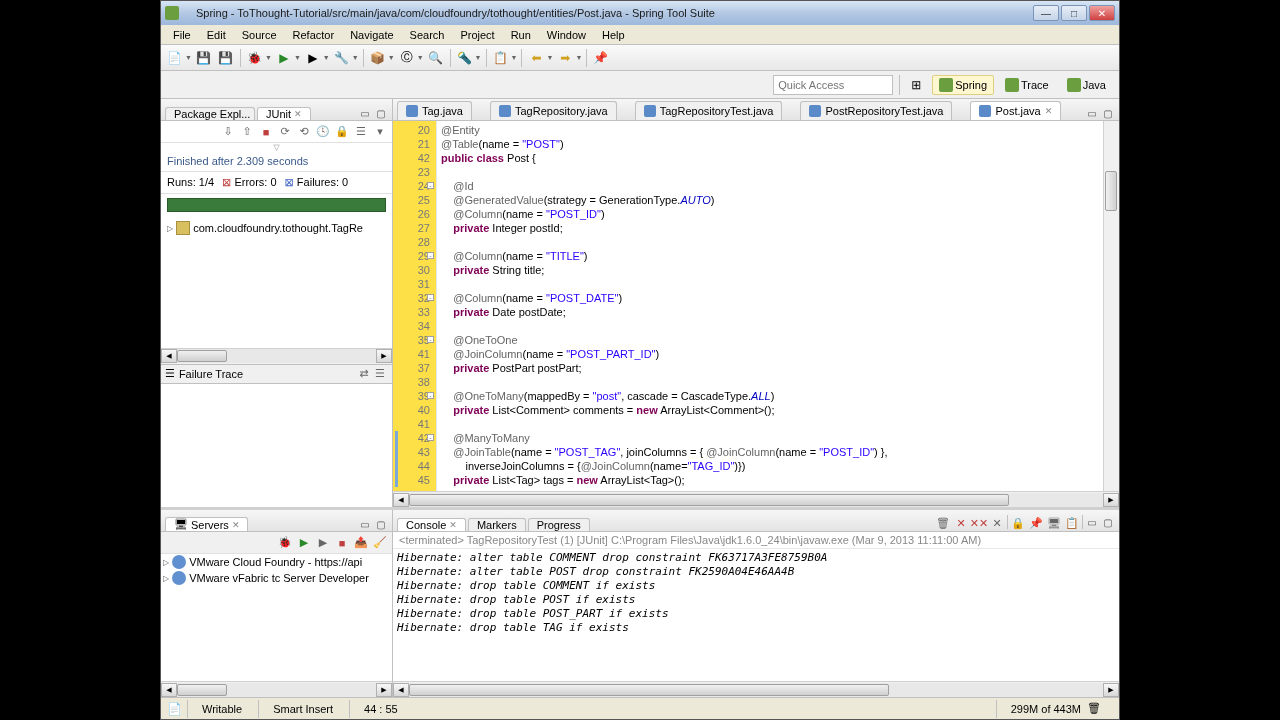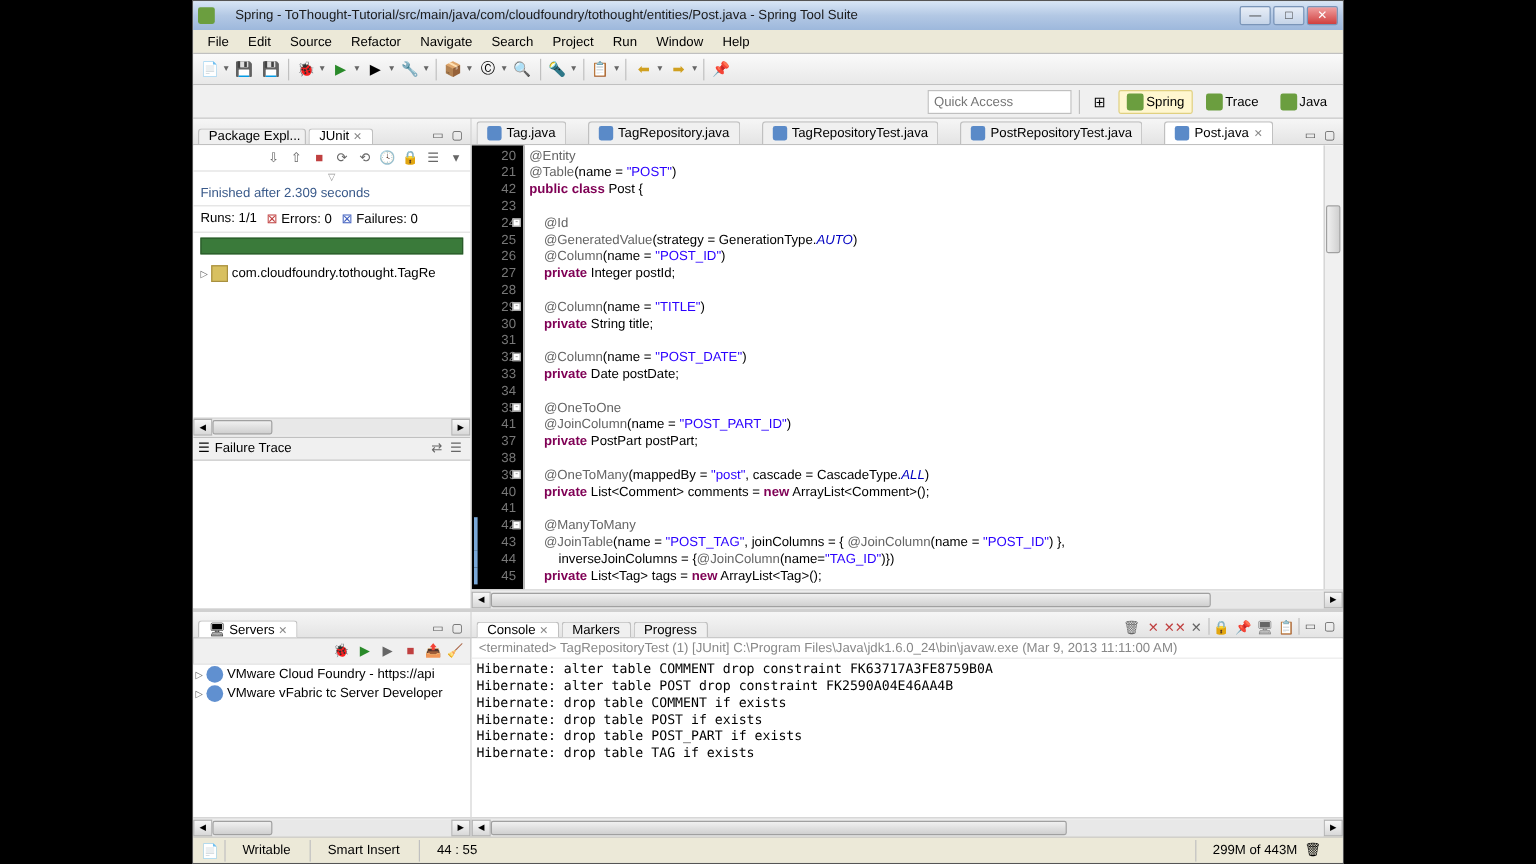--- a/index.html
+++ b/index.html
@@ -62,39 +62,39 @@
 
 .failure-header { height: 20px; background: #f0f0f0; border-top: 1px solid #c0c0c0; border-bottom: 1px solid #c0c0c0; display: flex; align-items: center; padding: 0 4px; }
 
 
 .editor-tabs { height: 22px; background: linear-gradient(to bottom,#f6f6f6,#e4e4e4); display: flex; align-items: flex-end; padding-left: 4px; border-bottom: 1px solid #c0c0c0; }
 .etab { padding: 3px 8px; border: 1px solid #c0c0c0; border-bottom: none; background: #f0f0f0; border-radius: 3px 3px 0 0; margin-right: 18px; display: flex; align-items: center; gap: 4px; white-space: nowrap; }
 .etab.active { background: #fff; }
 .etab-icon { width: 12px; height: 12px; background: #5a8ac8; border-radius: 2px; }
 
 .editor-body { flex: 1; display: flex; background: #fff; overflow: hidden; position: relative; min-height: 0;}
-.gutter { width: 44px; background: #000000; border-right: 1px solid #e8e8e8; text-align: right; padding: 2px 6px 2px 2px; font-family: Consolas, monospace; font-size: 11px; color: #787878; line-height: 14px; position: relative; }
+.gutter { width: 44px; background: #fde047; border-right: 1px solid #e8e8e8; text-align: right; padding: 2px 6px 2px 2px; font-family: Consolas, monospace; font-size: 11px; color: #787878; line-height: 14px; position: relative; }
 .gutter-line { height: 14px; position: relative; }
 .fold { position: absolute; right: -4px; width: 7px; height: 7px; border: 1px solid #a0a0a0; background: #fff; font-size: 7px; line-height: 5px; text-align: center; top: 3px; }
 .changebar { position: absolute; left: 0; width: 3px; background: #7aa8d8; }
 .code { flex: 1; padding: 2px 4px; font-family: Consolas, monospace; font-size: 11px; line-height: 14px; white-space: pre; color: #000; overflow: hidden; }
 .kw { color: #7f0055; font-weight: bold; }
 .ann { color: #646464; }
 .str { color: #2a00ff; }
 .stat { color: #0000c0; font-style: italic; }
 .vscroll { width: 16px; background: #f0f0f0; border-left: 1px solid #d0d0d0; position: relative; }
 .vsthumb { position: absolute; top: 50px; left: 1px; width: 12px; height: 40px; background: linear-gradient(to right,#f0f0f0,#d0d0d0); border: 1px solid #a0a0a0; border-radius: 2px; }
 
 
 .bottomrow { height: 190px; display: flex; border-top: 3px solid #d0d0d0; }
 .servers-panel { width: 232px; border-right: 1px solid #c0c0c0; display: flex; flex-direction: column; }
 .console-panel { flex: 1; display: flex; flex-direction: column; min-width: 0; }
 .servers-body { flex: 1; background: #fff; overflow: hidden; }
 .console-header { padding: 2px 6px; background: #fff; border-bottom: 1px solid #e8e8e8; color: #888; white-space: nowrap; overflow: hidden; }
-.console-body { flex: 1; background: #fff; font-family: Consolas, monospace; font-size: 11px; line-height: 14px; padding: 2px 4px; white-space: pre; overflow: hidden; }
+.console-body { flex: 1; background: #fff; font-family: Consolas, monospace; font-size: 11px; line-height: 14px; padding: 2px 4px; white-space: pre; overflow: hidden; font-style: italic; }
 .console-tools { display: flex; gap: 2px; margin-left: auto; padding-right: 4px; }
 
 
 .statusbar { height: 22px; background: #ece9d8; border-top: 1px solid #c0c0c0; display: flex; align-items: center; padding: 0 4px; gap: 2px; }
 .statcell { padding: 0 14px; border-left: 1px solid #c0c0c0; height: 18px; display: flex; align-items: center; }
 </style>
 </head>
 <body>
 
 <div class="window">
@@ -202,21 +202,21 @@
           <span class="jticon">⟳</span>
           <span class="jticon">⟲</span>
           <span class="jticon">🕓</span>
           <span class="jticon">🔒</span>
           <span class="jticon">☰</span>
           <span class="jticon">▾</span>
         </div>
         <div style="height:8px;display:flex;justify-content:center;color:#999;font-size:8px">▽</div>
         <div class="junit-finished">Finished after 2.309 seconds</div>
         <div class="junit-stats">
-          <span><span>Runs:</span> <span>1/1</span></span>
+          <span><span>Runs:</span> <span>1/4</span></span>
           <span><span style="color:#c04040">⊠</span> <span>Errors:</span> <span>0</span></span>
           <span><span style="color:#4060c0">⊠</span> <span>Failures:</span> <span>0</span></span>
         </div>
         <div class="junit-bar"></div>
         <div class="junit-tree">
           <div class="tree-item">
             <span class="tree-arrow">▷</span>
             <span class="tree-icon"></span>
             <span>com.cloudfoundry.tothought.TagRe</span>
           </div>

